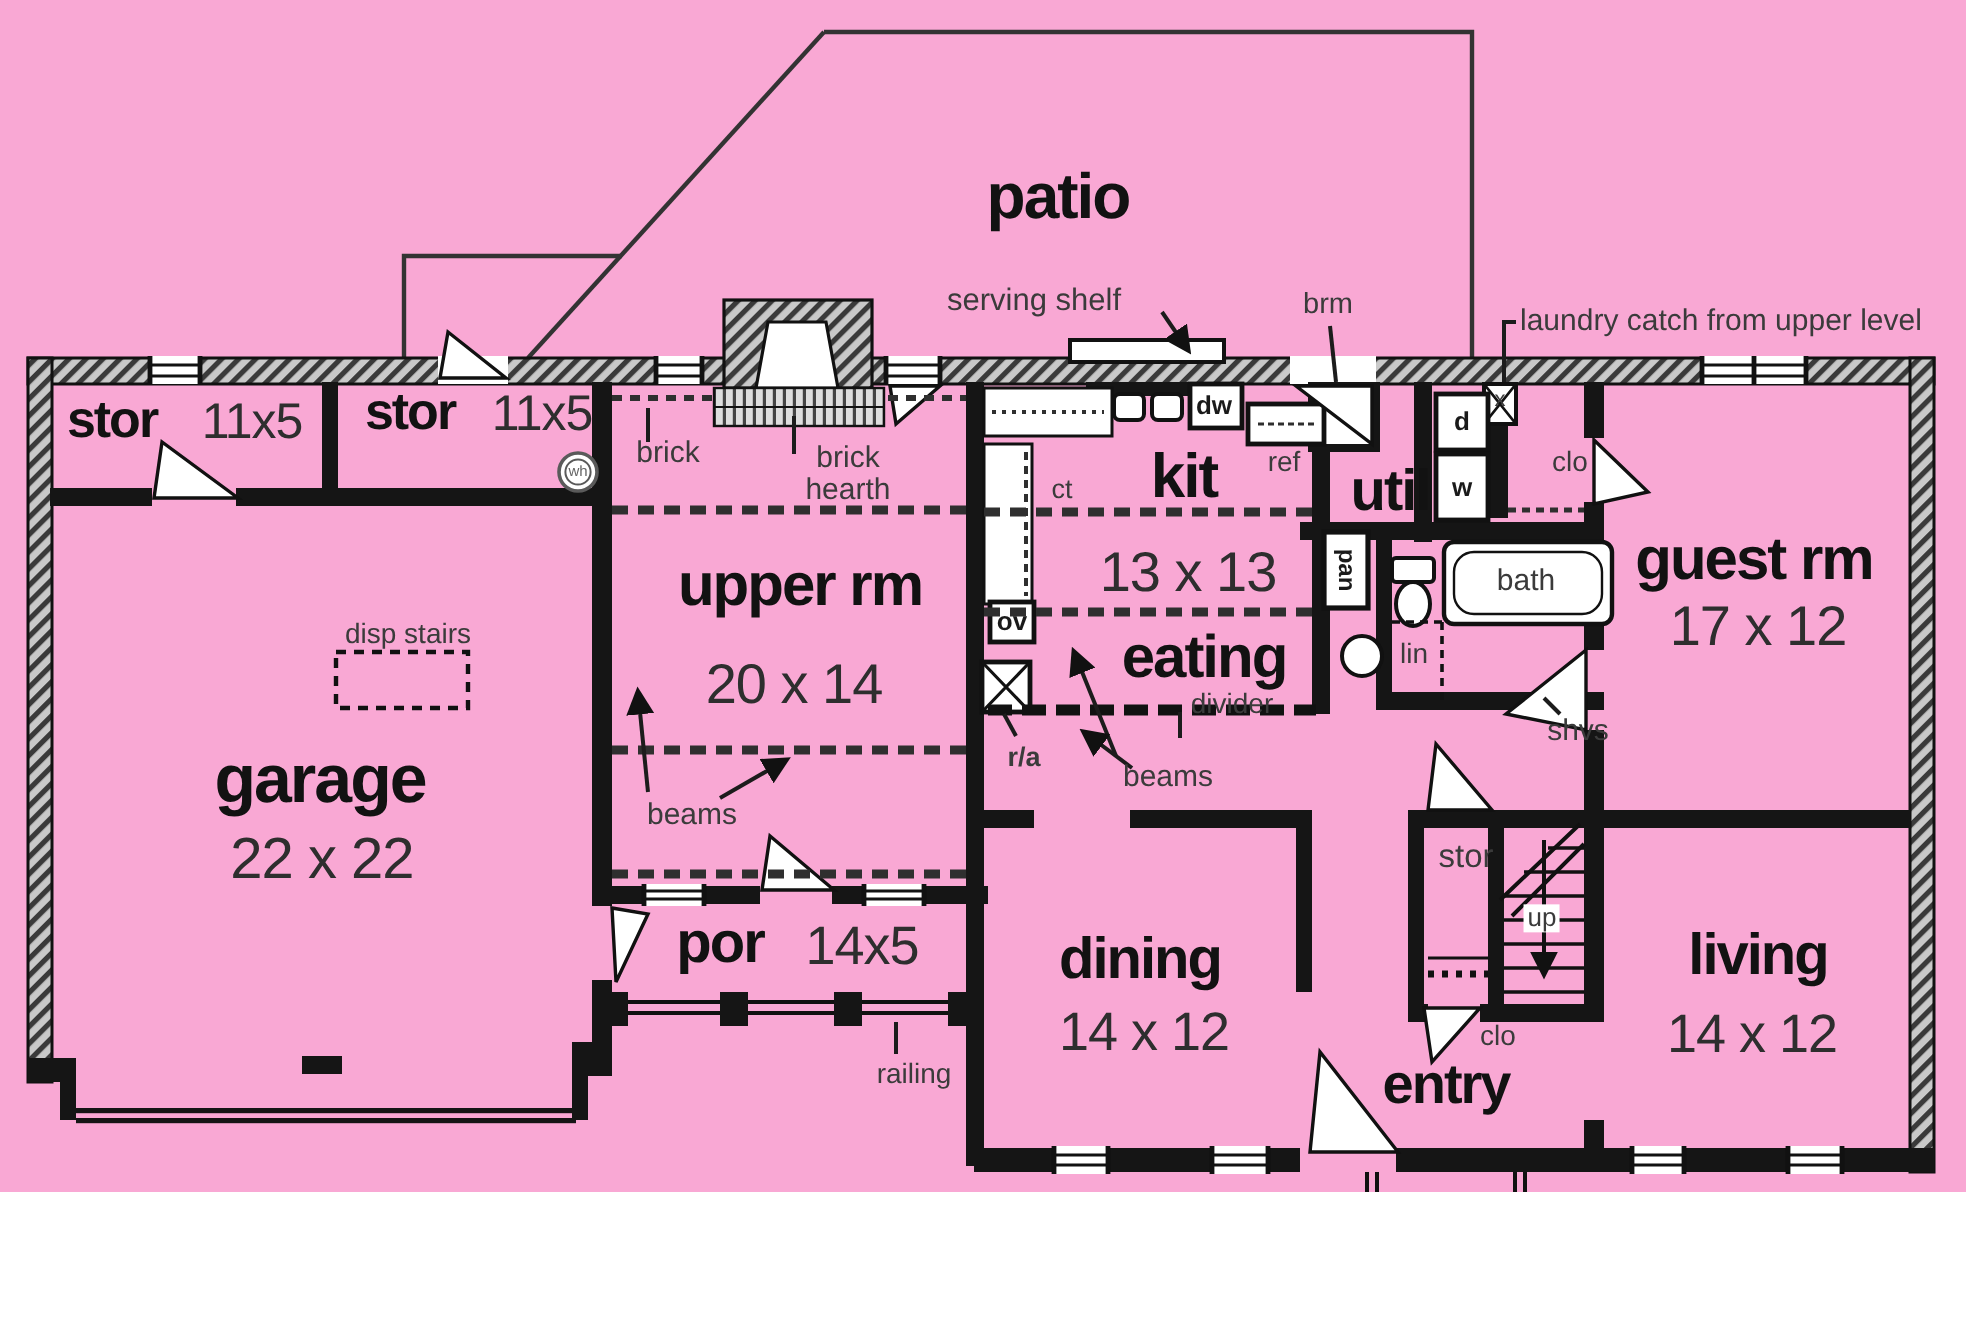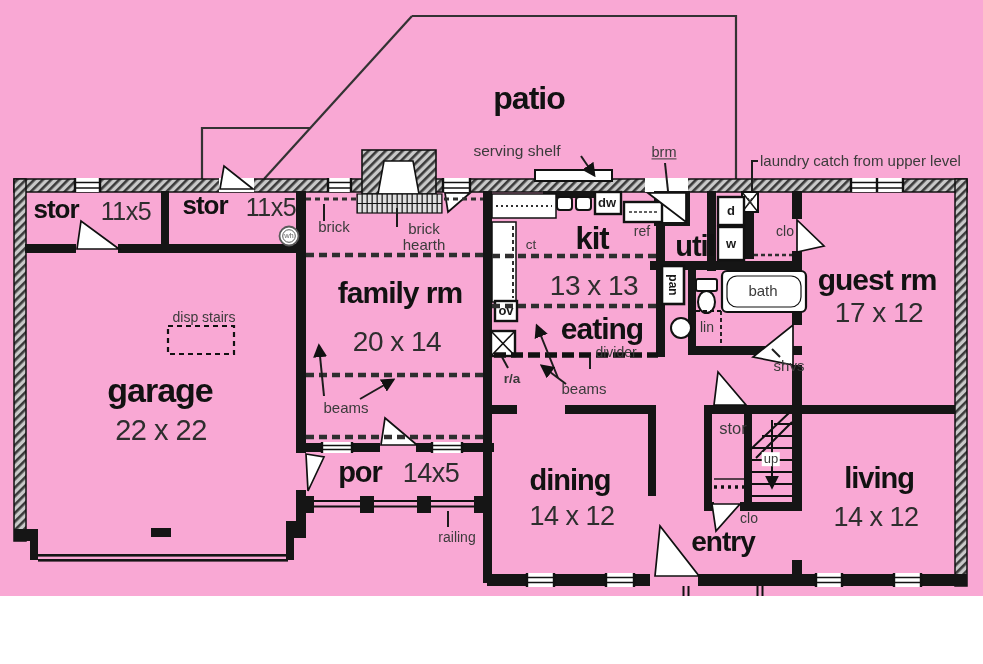--- a/index.html
+++ b/index.html
@@ -267,27 +267,27 @@
 </svg>
 
 <div class="lbl room" style="left:529px;top:99px;font-size:32px;">patio</div>
 
 <div class="lbl room" style="left:56px;top:210px;font-size:26px;">stor</div>
 <div class="lbl dim" style="left:126px;top:211px;font-size:25px;">11x5</div>
 <div class="lbl room" style="left:205px;top:206px;font-size:26px;">stor</div>
 <div class="lbl dim" style="left:271px;top:207px;font-size:25px;">11x5</div>
 
 <div class="lbl ann" style="left:517px;top:151px;font-size:15.5px;">serving shelf</div>
-<div class="lbl ann" style="left:664px;top:153px;font-size:14.5px;text-decoration:underline;">brm</div>
+<div class="lbl ann" style="left:664px;top:153px;font-size:14.5px;">brm</div>
 <div class="lbl ann leftal" style="left:760px;top:161px;font-size:15px;">laundry catch from upper level</div>
 
 <div class="lbl ann" style="left:334px;top:227px;font-size:15px;text-align:center;">brick</div>
 <div class="lbl ann wrap2" style="left:424px;top:237px;font-size:15px;width:56px;">brick hearth</div>
 
-<div class="lbl room" style="left:400px;top:293px;font-size:30px;">family rm</div>
+<div class="lbl room" style="left:400px;top:293px;font-size:30px;">upper rm</div>
 <div class="lbl dim" style="left:397px;top:342px;font-size:28px;">20 x 14</div>
 
 <div class="lbl room" style="left:592px;top:239px;font-size:31px;">kit</div>
 <div class="lbl dim" style="left:594px;top:286px;font-size:28px;">13 x 13</div>
 <div class="lbl room" style="left:602px;top:329px;font-size:30px;">eating</div>
 <div class="lbl room" style="left:695px;top:246px;font-size:29px;">util</div>
 
 <div class="lbl room" style="left:877px;top:280px;font-size:30px;">guest rm</div>
 <div class="lbl dim" style="left:879px;top:313px;font-size:28px;">17 x 12</div>
 

